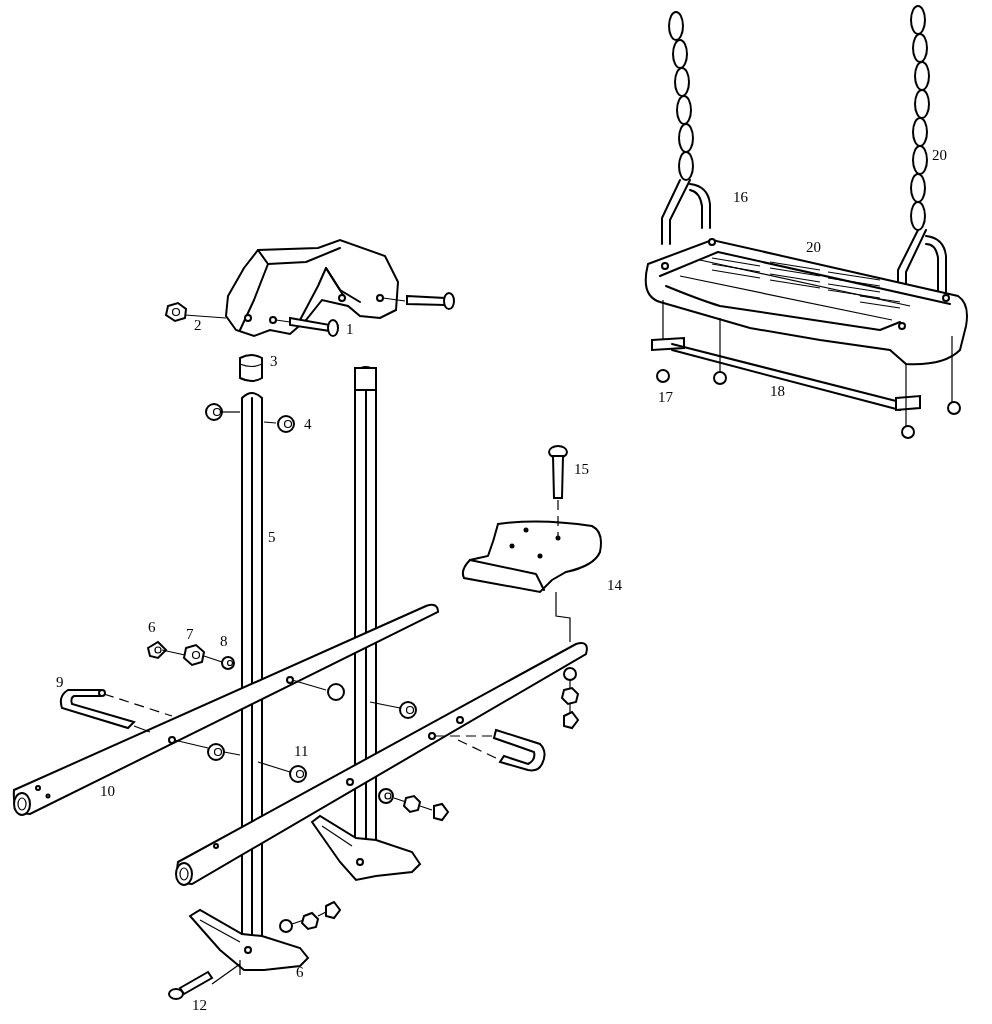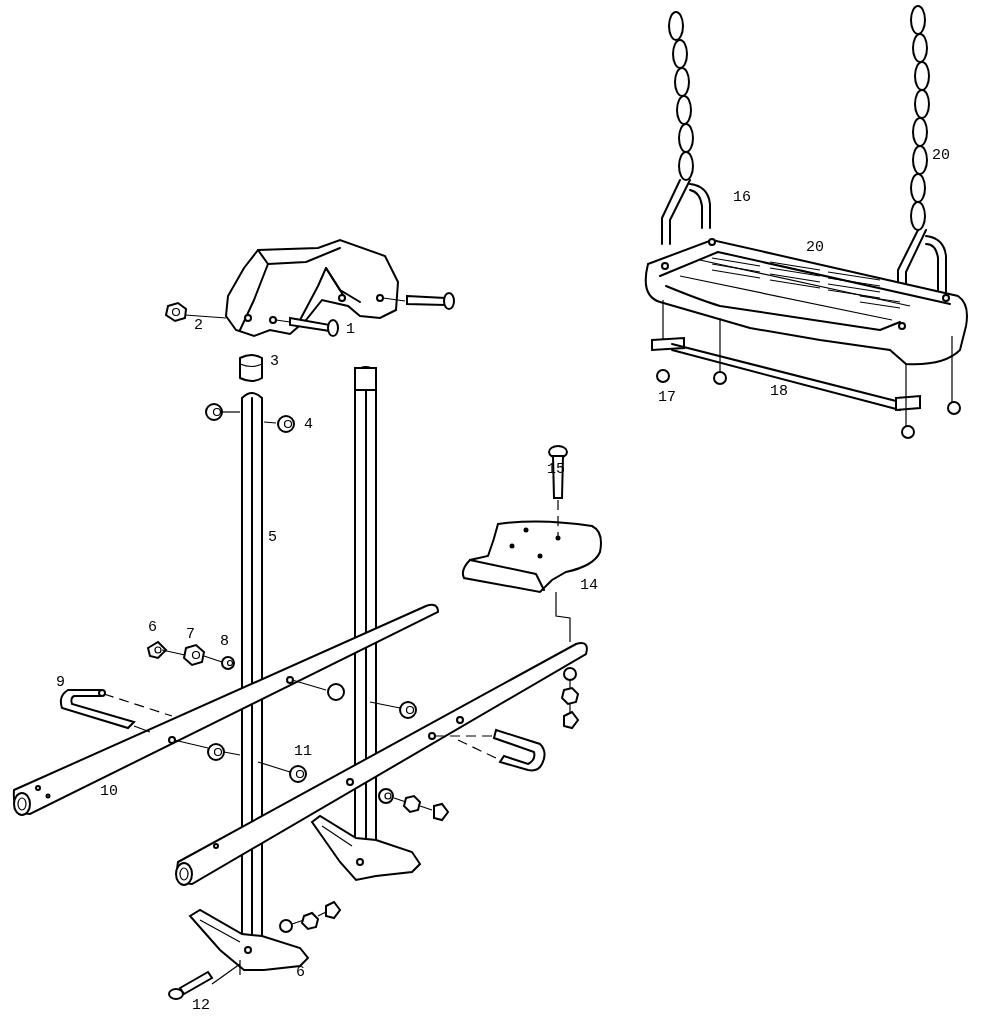--- a/index.html
+++ b/index.html
@@ -1,18 +1,18 @@
 <!DOCTYPE html>
 <html><head>
 <meta charset="utf-8">
 <style>
   html, body { margin:0; padding:0; background:#ffffff; }
   body { width:992px; height:1024px; position:relative; overflow:hidden; font-family:"Liberation Sans", sans-serif; }
   #canvas { position:absolute; left:0; top:0; width:992px; height:1024px; }
-  .callout { position:absolute; font-size:15px; color:#000; line-height:1; font-family:Liberation Mono, monospace; }
+  .callout { position:absolute; font-size:15px; color:#000; line-height:1; font-family:Liberation Serif, serif; }
   svg { position:absolute; left:0; top:0; }
   .ln { stroke:#000; fill:none; stroke-width:2; stroke-linecap:round; stroke-linejoin:round; }
   .thin { stroke:#000; fill:none; stroke-width:1.2; }
   .dash { stroke:#000; fill:none; stroke-width:1.2; stroke-dasharray:10 6; }
   .fill { fill:#fff; stroke:#000; stroke-width:2; }
   .dark { fill:#000; }
 </style>
 </head>
 <body>
 
@@ -269,20 +269,20 @@
 <span class="callout" style="left:304px;top:417px">4</span>
 <span class="callout" style="left:268px;top:530px">5</span>
 <span class="callout" style="left:148px;top:620px">6</span>
 <span class="callout" style="left:186px;top:627px">7</span>
 <span class="callout" style="left:220px;top:634px">8</span>
 <span class="callout" style="left:56px;top:675px">9</span>
 <span class="callout" style="left:100px;top:784px">10</span>
 <span class="callout" style="left:294px;top:744px">11</span>
 <span class="callout" style="left:192px;top:998px">12</span>
 <span class="callout" style="left:296px;top:965px">6</span>
-<span class="callout" style="left:580px;top:578px">14</span>
-<span class="callout" style="left:547px;top:462px">15</span>
+<span class="callout" style="left:607px;top:578px">14</span>
+<span class="callout" style="left:574px;top:462px">15</span>
 <span class="callout" style="left:733px;top:190px">16</span>
 <span class="callout" style="left:658px;top:390px">17</span>
 <span class="callout" style="left:770px;top:384px">18</span>
 <span class="callout" style="left:806px;top:240px">20</span>
 <span class="callout" style="left:932px;top:148px">20</span>
 </div>
 
 </body></html>

